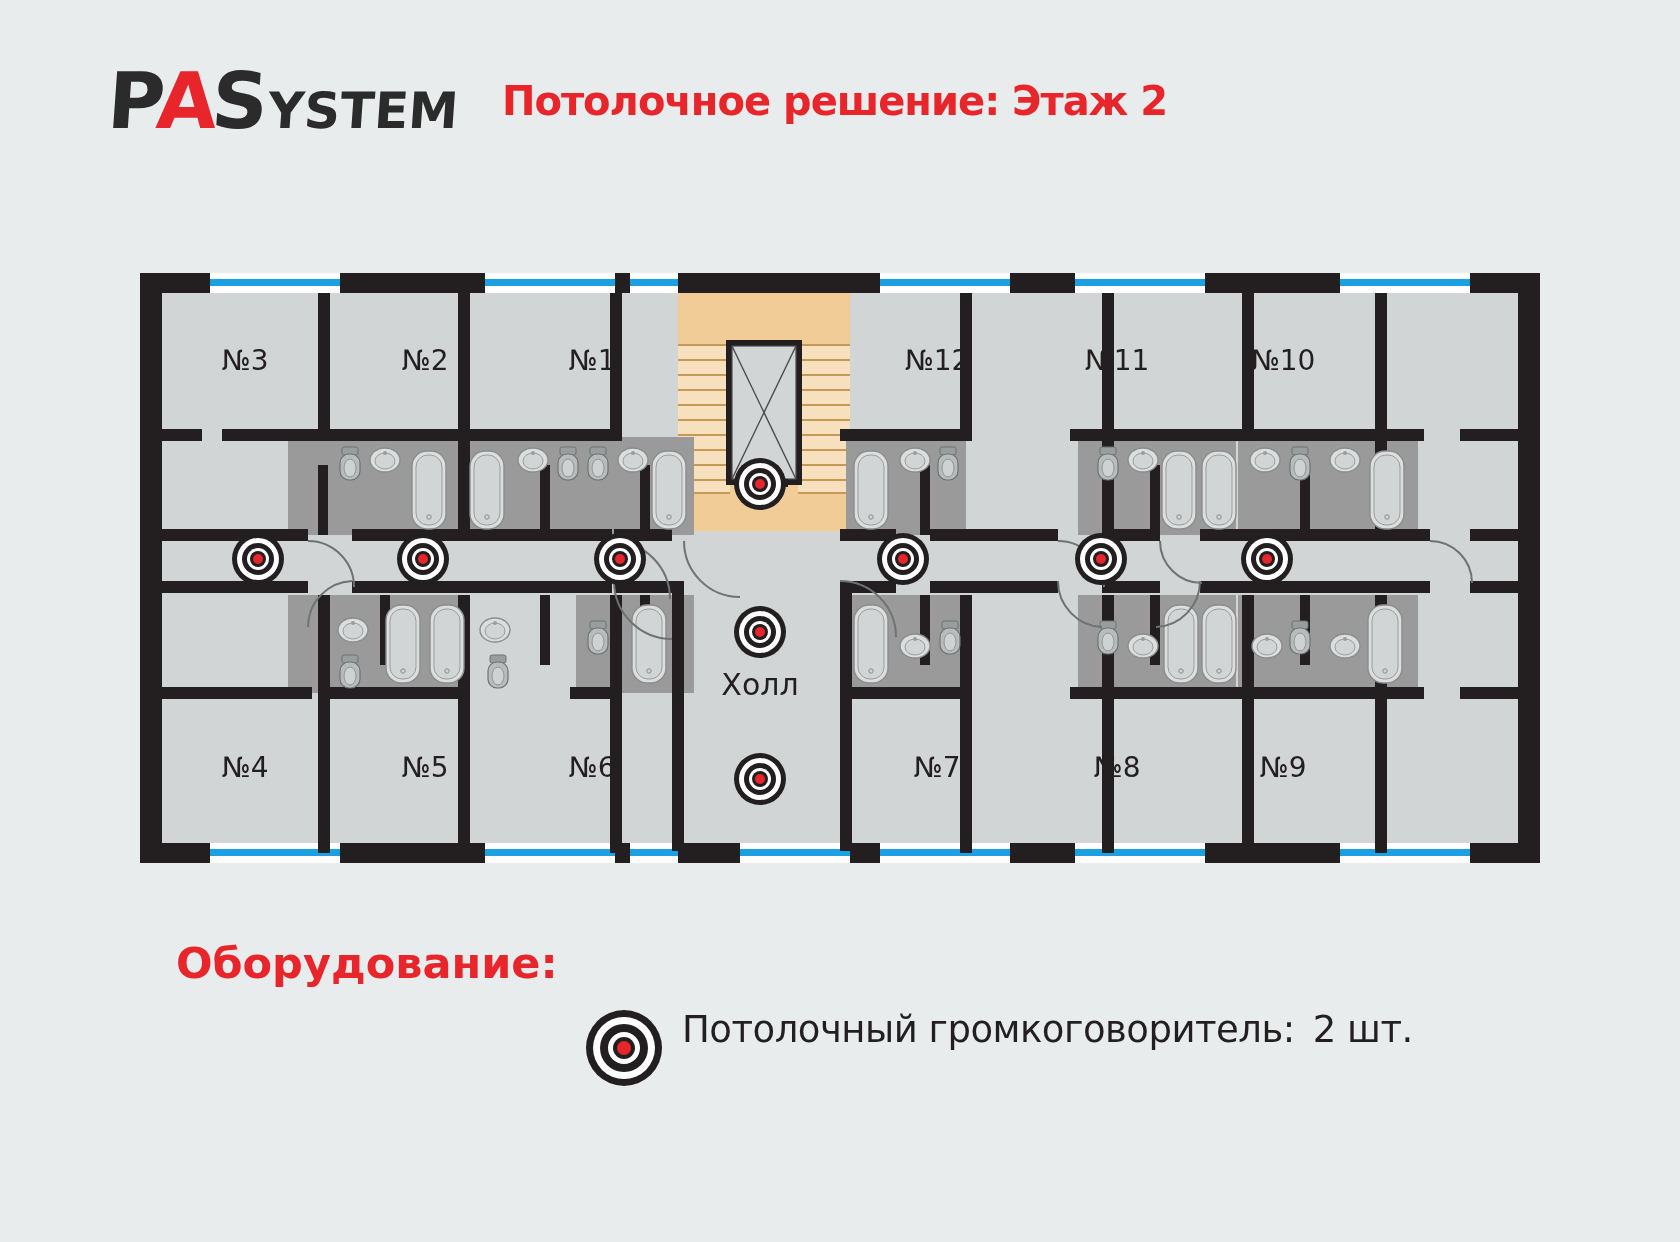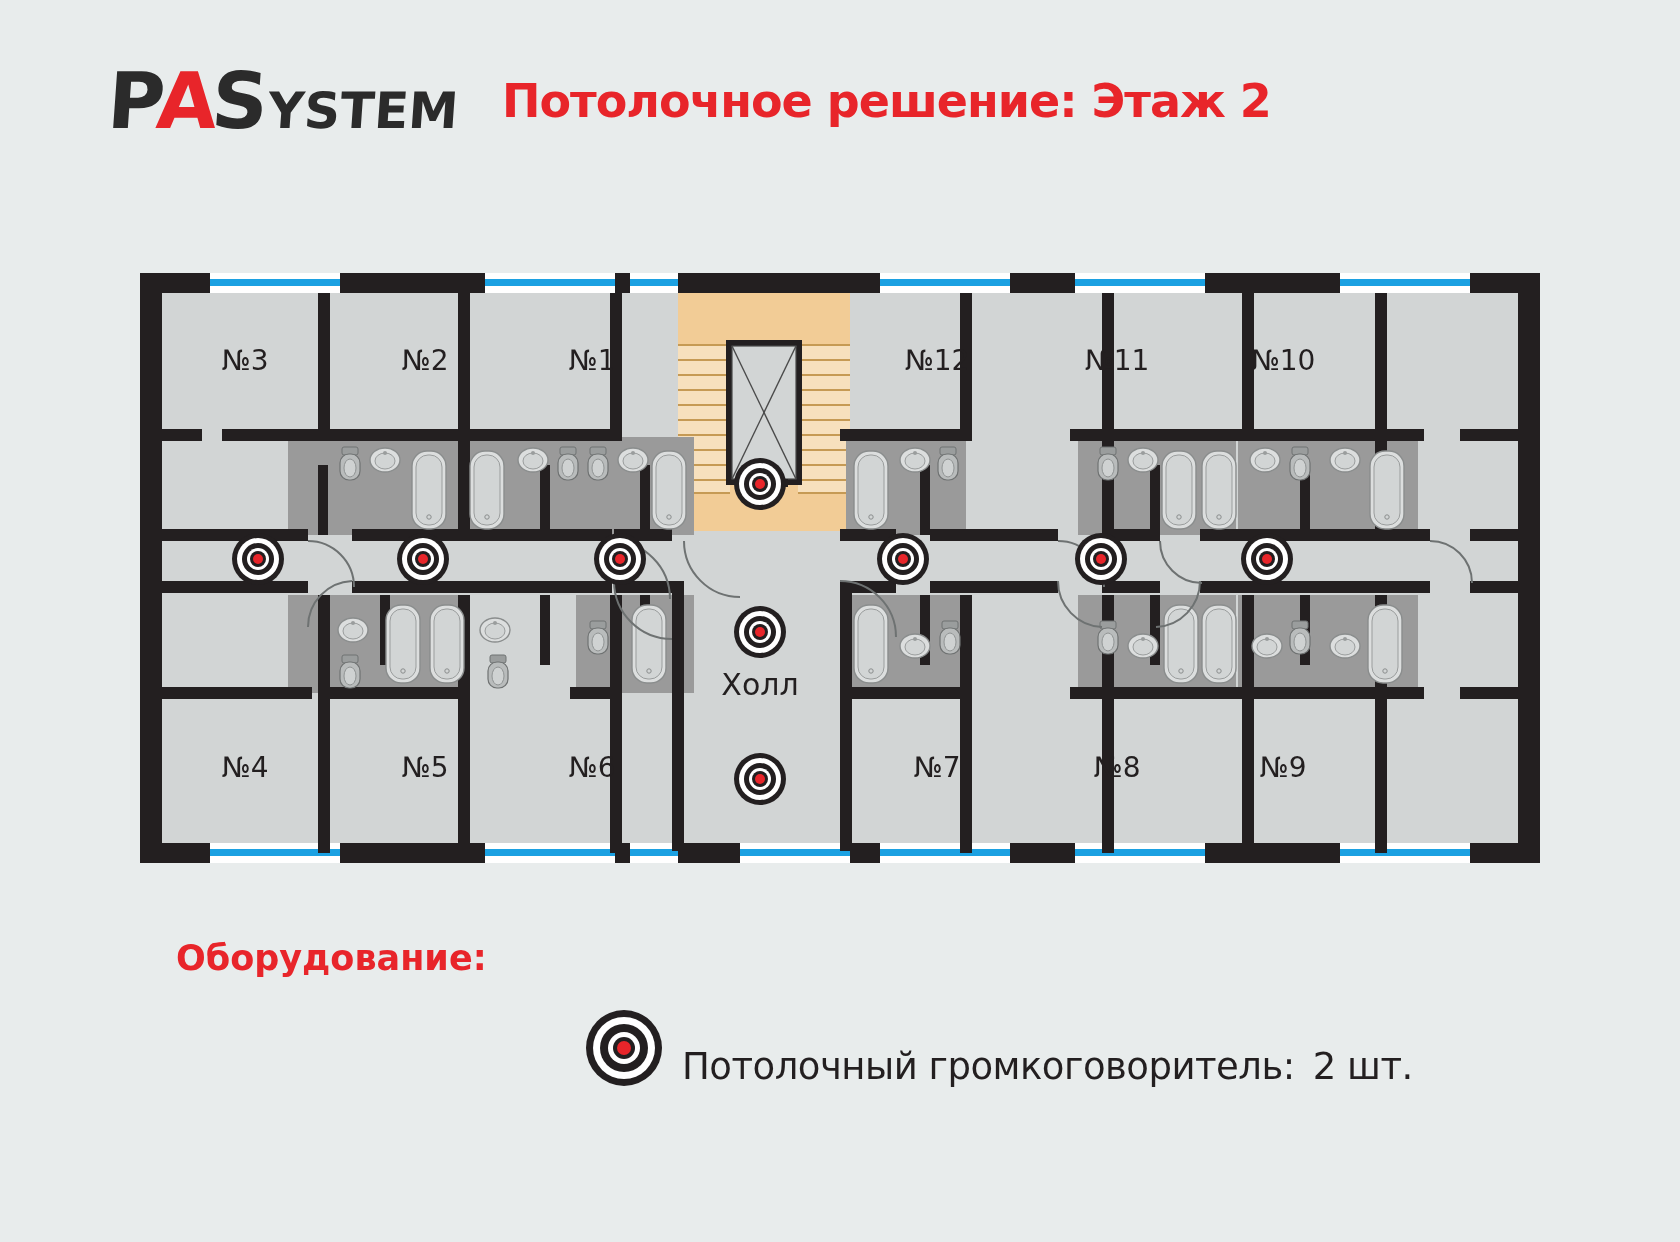--- a/index.html
+++ b/index.html
@@ -26,36 +26,36 @@
   .logo .a{color:#e8252a;transform:skewX(-4deg);display:inline-block;margin-left:-6px;}
   .logo .s{color:#2b2b2b;transform:skewX(-4deg);display:inline-block;margin-left:-4px;}
   .logo .ystem{
     color:#2b2b2b;font-size:50px;letter-spacing:0px;
     margin-left:2px;transform:skewX(-4deg);display:inline-block;
   }
   .title{
     color:#e8252a;
     font-family:"DejaVu Sans", sans-serif;
     font-weight:bold;
-    font-size:46px;
+    font-size:40px;
     letter-spacing:-1px;
     white-space:nowrap;
   }
 
   .planwrap{position:absolute;left:140px;top:265px;}
 
   .equip-title{
     position:absolute;left:176px;top:938px;
     color:#e8252a;
     font-family:"DejaVu Sans", sans-serif;
-    font-weight:bold;font-size:35px;
+    font-weight:bold;font-size:43px;
   }
   .legend-row{
     position:absolute;left:584px;top:1008px;
-    display:flex;align-items:flex-end;gap:18px;
+    display:flex;align-items:flex-start;gap:18px;
   }
   .legend-text{
     color:#231f20;font-size:37px;
     font-family:"DejaVu Sans", sans-serif;
     letter-spacing:-0.5px;white-space:nowrap;
   }
   svg{display:block;}
   text{font-family:"DejaVu Sans", sans-serif;}
 </style>
 </head>

